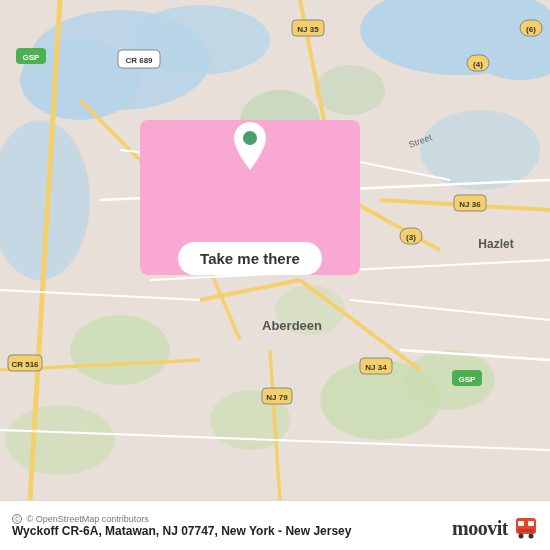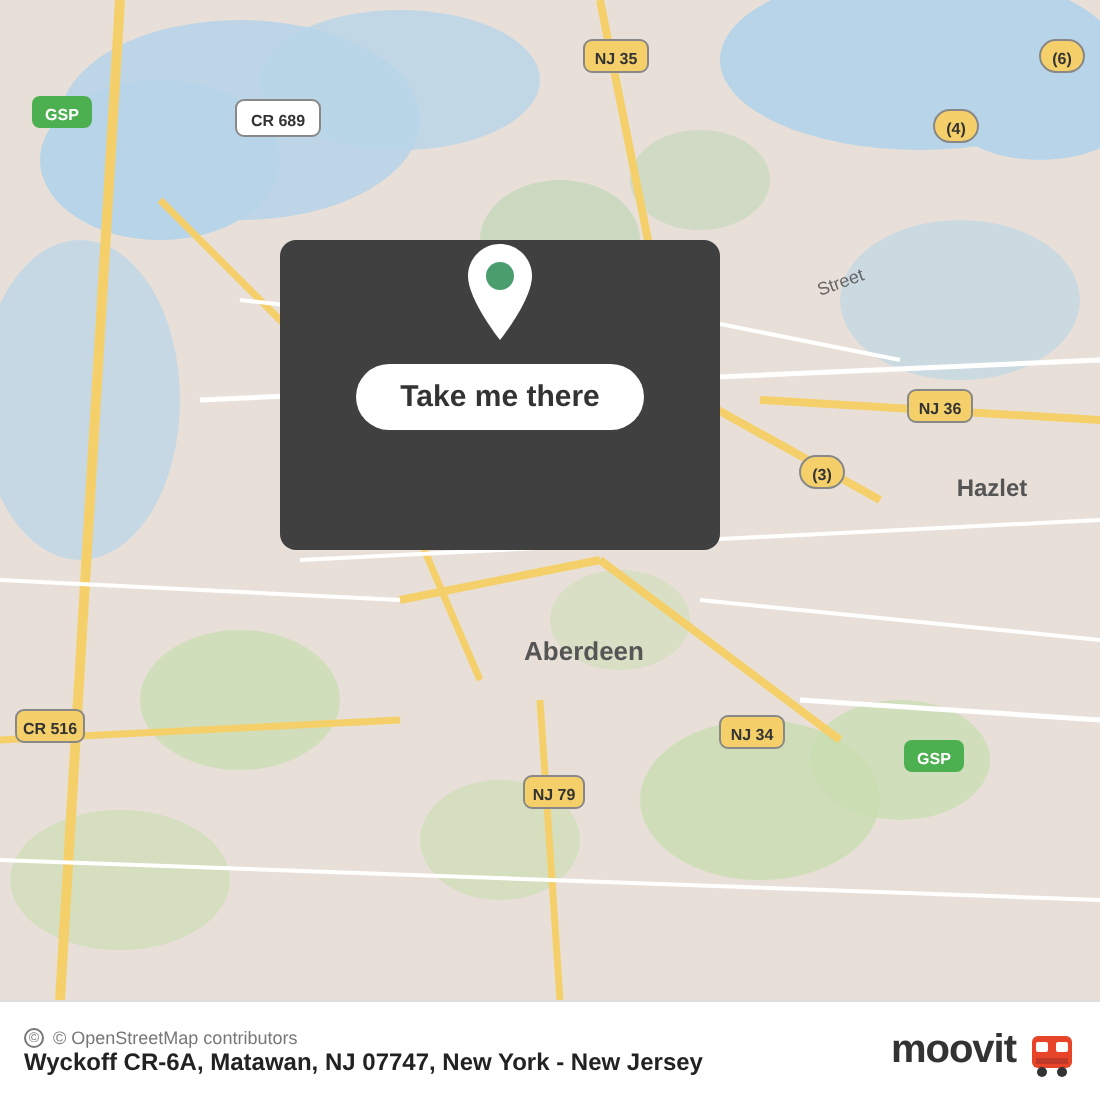--- a/index.html
+++ b/index.html
@@ -26,26 +26,26 @@
       width: 100%; height: 100%;
     }
 
     
     #location-card {
       position: absolute;
       top: 120px;
       left: 140px;
       width: 220px;
       height: 155px;
-      background: #404040;
+      background: #f9a8d4;
       border-radius: 8px;
       display: flex;
       flex-direction: column;
       align-items: center;
-      justify-content: flex-start;
+      justify-content: space-between;
       gap: 10px;
     }
 
     #pin-icon {
       width: 44px;
       height: 52px;
     }
 
     #take-me-btn {
       background: white;
@@ -101,22 +101,23 @@
       vertical-align: middle;
       margin-right: 2px;
       font-size: 7px;
       text-align: center;
       line-height: 9px;
       color: #777;
     }
 
     #moovit-logo {
       display: flex;
-      align-items: center;
+      align-items: flex-end;
       gap: 4px;
+      font-family: Liberation Serif, serif;
     }
 
     #moovit-text {
       font-size: 20px;
       font-weight: 700;
       color: #333;
       letter-spacing: -0.5px;
     }
 
     #moovit-icon {

